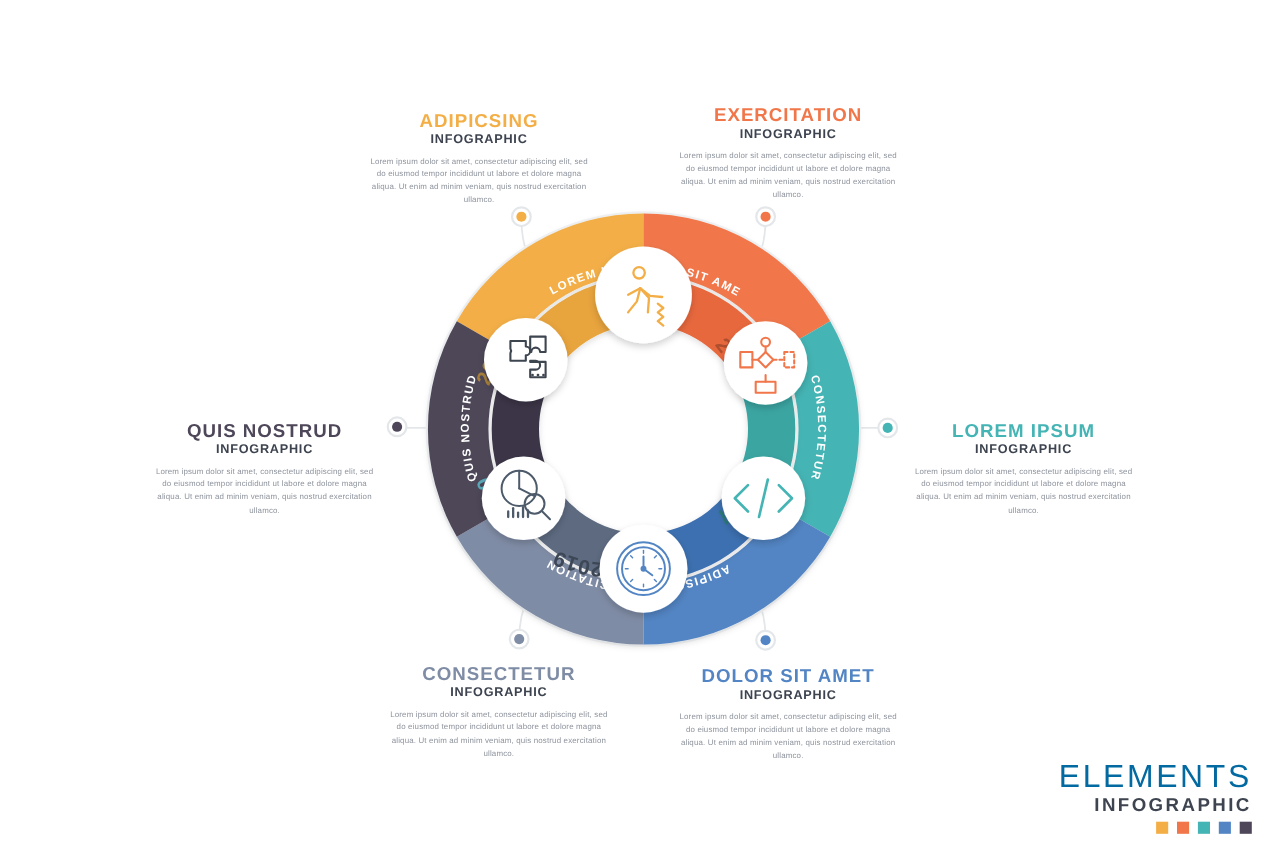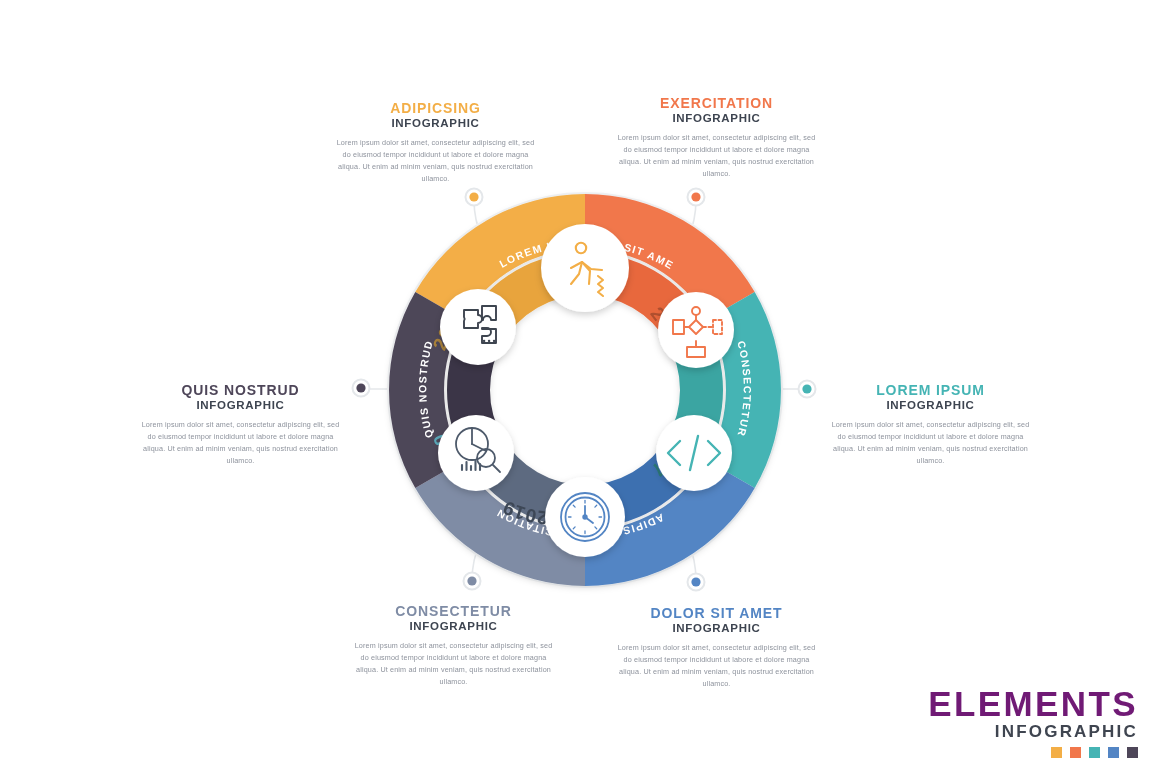--- a/index.html
+++ b/index.html
@@ -9,21 +9,21 @@
     font-family: "Liberation Sans", sans-serif;
     overflow: hidden;
   }
   #stage { position: relative; width: 1170px; height: 780px; }
 
   svg.layer { position: absolute; left: 0; top: 0; width: 1170px; height: 780px; }
 
   
   .caption { position: absolute; width: 200px; }
   .caption .ttl {
-    font-size: 14px; font-weight: bold; letter-spacing: .9px; line-height: 1.15;
+    font-size: 17px; font-weight: bold; letter-spacing: .9px; line-height: 1.15;
   }
   .caption .sub {
     font-size: 11.5px; font-weight: bold; color: #3d4450;
     letter-spacing: .7px; margin-top: 1px;
   }
   .caption .body {
     margin-top: 8px; font-size: 7.2px; line-height: 1.65;
     color: #8d929c; letter-spacing: .15px;
   }
   .al-c { text-align: center; }
@@ -36,21 +36,21 @@
   .yearTxt {
     font-size: 19px; font-weight: bold; letter-spacing: .4px;
   }
 
   
   .bubble-c { fill: #ffffff; }
 
   
   #brand { position: absolute; right: 32px; bottom: 22px; text-align: right; }
   #brand .b1 {
-    font-size: 35px; font-weight: bold; color: #701a75;
+    font-size: 29px; font-weight: normal; color: #0369a1;
     letter-spacing: 2.4px; line-height: 1;
   }
   #brand .b2 {
     font-size: 17px; font-weight: bold; color: #3f4550;
     letter-spacing: 2.2px; line-height: 1; margin-top: 2px;
   }
   #swatches { margin-top: 7px; display: flex; gap: 8px; justify-content: flex-end; }
   #swatches i { display: block; width: 11px; height: 11px; }
 </style>
 </head>

